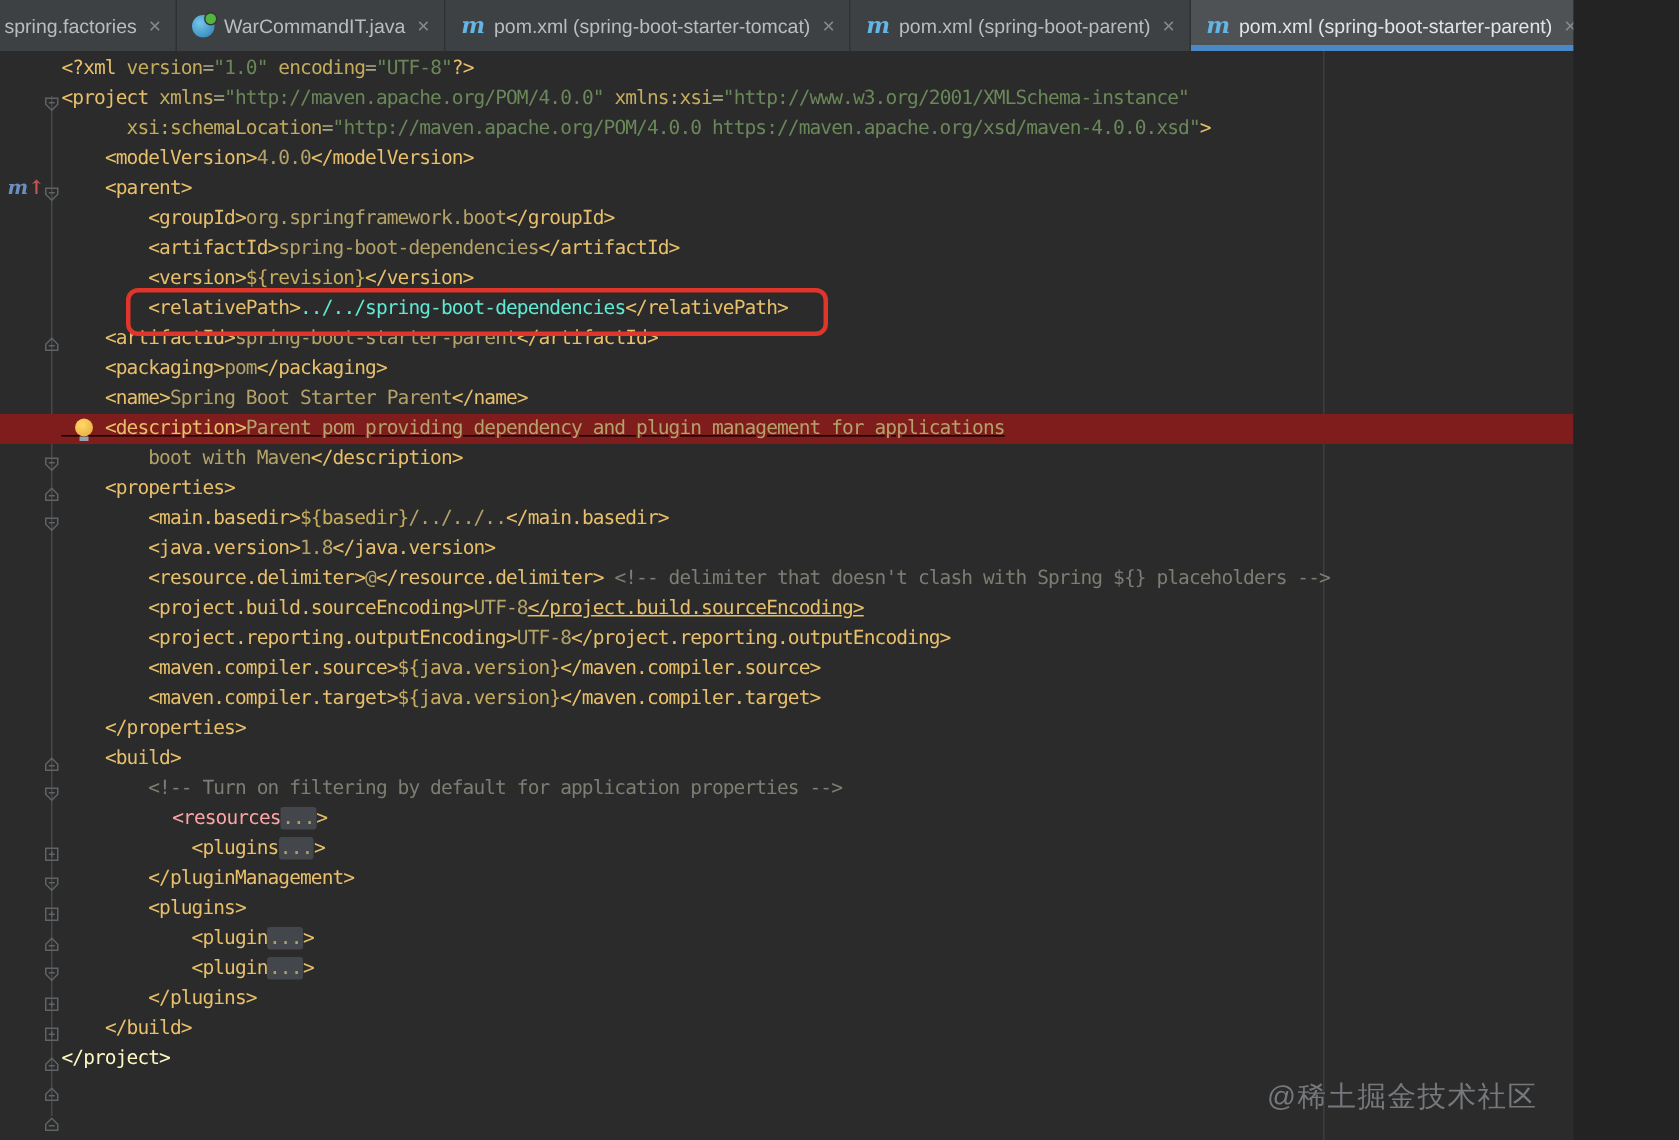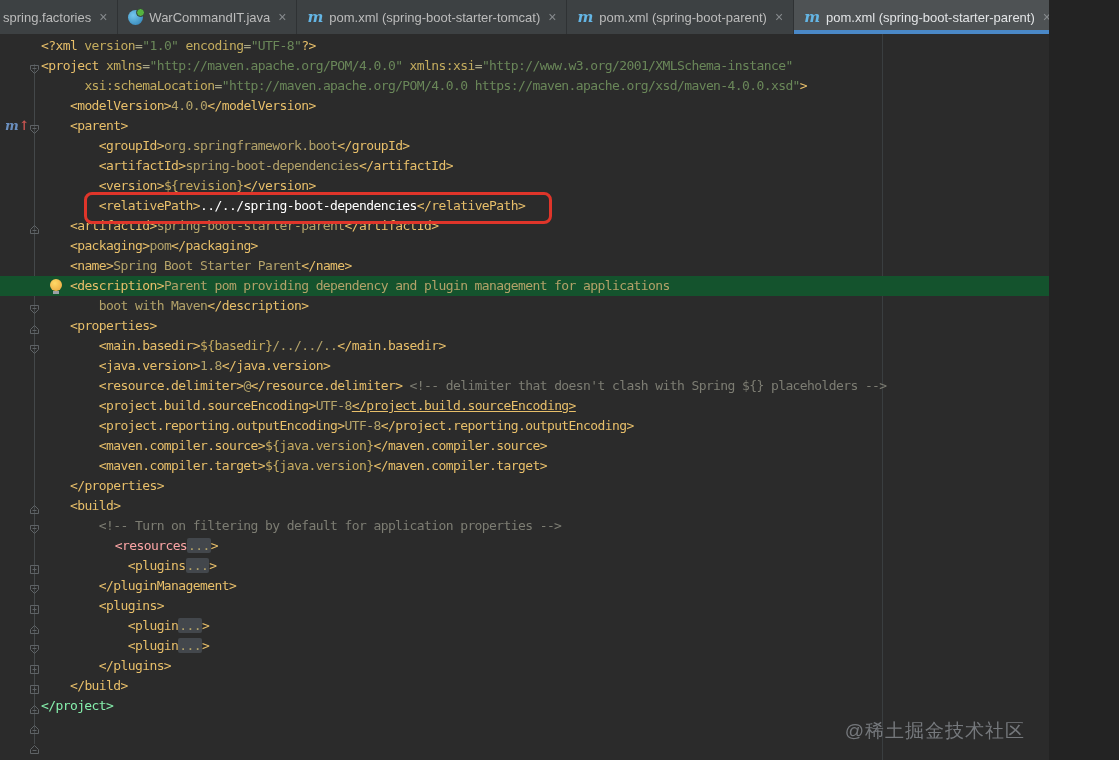--- a/index.html
+++ b/index.html
@@ -83,46 +83,46 @@
     <div class="fold-guide"></div>
     <div class="code-area">
         <div class="code-line"><span></span><span class="tk-tag" style="color: rgb(232, 191, 106);">&lt;?xml</span><span class="tk-attr" style="color: rgb(196, 172, 94);"> version</span><span class="tk-eq" style="color: rgb(168, 165, 133);">=</span><span class="tk-str" style="color: rgb(106, 135, 89);">"1.0"</span><span class="tk-attr" style="color: rgb(196, 172, 94);"> encoding</span><span class="tk-eq" style="color: rgb(168, 165, 133);">=</span><span class="tk-str" style="color: rgb(106, 135, 89);">"UTF-8"</span><span class="tk-tag" style="color: rgb(232, 191, 106);">?&gt;</span></div>
         <div class="code-line"><span></span><span class="tk-tag" style="color: rgb(232, 191, 106);">&lt;project</span><span class="tk-attr" style="color: rgb(196, 172, 94);"> xmlns</span><span class="tk-eq" style="color: rgb(168, 165, 133);">=</span><span class="tk-str" style="color: rgb(106, 135, 89);">"http://maven.apache.org/POM/4.0.0"</span><span class="tk-attr" style="color: rgb(196, 172, 94);"> xmlns:xsi</span><span class="tk-eq" style="color: rgb(168, 165, 133);">=</span><span class="tk-str" style="color: rgb(106, 135, 89);">"http://www.w3.org/2001/XMLSchema-instance"</span></div>
         <div class="code-line"><span>      </span><span class="tk-attr" style="color: rgb(196, 172, 94);">xsi:schemaLocation</span><span class="tk-eq" style="color: rgb(168, 165, 133);">=</span><span class="tk-str" style="color: rgb(106, 135, 89);">"http://maven.apache.org/POM/4.0.0 https://maven.apache.org/xsd/maven-4.0.0.xsd"</span><span class="tk-tag" style="color: rgb(232, 191, 106);">&gt;</span></div>
         <div class="code-line"><span>    </span><span class="tk-tag" style="color: rgb(232, 191, 106);">&lt;modelVersion&gt;</span><span class="tk-text" style="color: rgb(179, 162, 105);">4.0.0</span><span class="tk-tag" style="color: rgb(232, 191, 106);">&lt;/modelVersion&gt;</span></div>
         <div class="code-line"><span>    </span><span class="tk-tag" style="color: rgb(232, 191, 106);">&lt;parent&gt;</span></div>
         <div class="code-line"><span>        </span><span class="tk-tag" style="color: rgb(232, 191, 106);">&lt;groupId&gt;</span><span class="tk-text" style="color: rgb(179, 162, 105);">org.springframework.boot</span><span class="tk-tag" style="color: rgb(232, 191, 106);">&lt;/groupId&gt;</span></div>
         <div class="code-line"><span>        </span><span class="tk-tag" style="color: rgb(232, 191, 106);">&lt;artifactId&gt;</span><span class="tk-text" style="color: rgb(179, 162, 105);">spring-boot-dependencies</span><span class="tk-tag" style="color: rgb(232, 191, 106);">&lt;/artifactId&gt;</span></div>
         <div class="code-line"><span>        </span><span class="tk-tag" style="color: rgb(232, 191, 106);">&lt;version&gt;</span><span class="tk-var" style="color: rgb(199, 172, 96);">${revision}</span><span class="tk-tag" style="color: rgb(232, 191, 106);">&lt;/version&gt;</span></div>
-        <div class="code-line"><span>        </span><span class="tk-tag" style="color: rgb(232, 191, 106);">&lt;relativePath&gt;</span><span class="tk-text" style="color: #ffffff;">../../spring-boot-dependencies</span><span class="tk-tag" style="color: rgb(232, 191, 106);">&lt;/relativePath&gt;</span></div>
+        <div class="code-line"><span>        </span><span class="tk-tag" style="color: rgb(232, 191, 106);">&lt;relativePath&gt;</span><span class="tk-text" style="color: #5eead4;">../../spring-boot-dependencies</span><span class="tk-tag" style="color: rgb(232, 191, 106);">&lt;/relativePath&gt;</span></div>
         <div class="code-line"><span>    </span><span class="tk-tag" style="color: rgb(232, 191, 106);">&lt;artifactId&gt;</span><span class="tk-text" style="color: rgb(179, 162, 105);">spring-boot-starter-parent</span><span class="tk-tag" style="color: rgb(232, 191, 106);">&lt;/artifactId&gt;</span></div>
         <div class="code-line"><span>    </span><span class="tk-tag" style="color: rgb(232, 191, 106);">&lt;packaging&gt;</span><span class="tk-text" style="color: rgb(179, 162, 105);">pom</span><span class="tk-tag" style="color: rgb(232, 191, 106);">&lt;/packaging&gt;</span></div>
         <div class="code-line"><span>    </span><span class="tk-tag" style="color: rgb(232, 191, 106);">&lt;name&gt;</span><span class="tk-text" style="color: rgb(179, 162, 105);">Spring Boot Starter Parent</span><span class="tk-tag" style="color: rgb(232, 191, 106);">&lt;/name&gt;</span></div>
-        <div class="code-line hl" style="background: #14532d;"><span>    </span><span class="tk-tag" style="color: rgb(232, 191, 106);">&lt;description&gt;</span><span class="tk-text" style="color: rgb(179, 162, 105);">Parent pom providing dependency and plugin management for applications</span></div>
+        <div class="code-line hl" style="background: #7f1d1d; text-decoration: underline;"><span>    </span><span class="tk-tag" style="color: rgb(232, 191, 106);">&lt;description&gt;</span><span class="tk-text" style="color: rgb(179, 162, 105);">Parent pom providing dependency and plugin management for applications</span></div>
         <div class="code-line"><span>        </span><span class="tk-text" style="color: rgb(179, 162, 105);">boot with Maven</span><span class="tk-tag" style="color: rgb(232, 191, 106);">&lt;/description&gt;</span></div>
         <div class="code-line"><span>    </span><span class="tk-tag" style="color: rgb(232, 191, 106);">&lt;properties&gt;</span></div>
         <div class="code-line"><span>        </span><span class="tk-tag" style="color: rgb(232, 191, 106);">&lt;main.basedir&gt;</span><span class="tk-var" style="color: rgb(199, 172, 96);">${basedir}</span><span class="tk-text" style="color: rgb(179, 162, 105);">/../../..</span><span class="tk-tag" style="color: rgb(232, 191, 106);">&lt;/main.basedir&gt;</span></div>
         <div class="code-line"><span>        </span><span class="tk-tag" style="color: rgb(232, 191, 106);">&lt;java.version&gt;</span><span class="tk-text" style="color: rgb(179, 162, 105);">1.8</span><span class="tk-tag" style="color: rgb(232, 191, 106);">&lt;/java.version&gt;</span></div>
         <div class="code-line"><span>        </span><span class="tk-tag" style="color: rgb(232, 191, 106);">&lt;resource.delimiter&gt;</span><span class="tk-text" style="color: rgb(179, 162, 105);">@</span><span class="tk-tag" style="color: rgb(232, 191, 106);">&lt;/resource.delimiter&gt;</span><span class="tk-comment" style="color: rgb(125, 125, 115);"> &lt;!-- delimiter that doesn't clash with Spring ${} placeholders --&gt;</span></div>
         <div class="code-line"><span>        </span><span class="tk-tag" style="color: rgb(232, 191, 106);">&lt;project.build.sourceEncoding&gt;</span><span class="tk-text" style="color: rgb(179, 162, 105);">UTF-8</span><span class="tk-tag" style="color: rgb(232, 191, 106); text-decoration: underline;">&lt;/project.build.sourceEncoding&gt;</span></div>
         <div class="code-line"><span>        </span><span class="tk-tag" style="color: rgb(232, 191, 106);">&lt;project.reporting.outputEncoding&gt;</span><span class="tk-text" style="color: rgb(179, 162, 105);">UTF-8</span><span class="tk-tag" style="color: rgb(232, 191, 106);">&lt;/project.reporting.outputEncoding&gt;</span></div>
         <div class="code-line"><span>        </span><span class="tk-tag" style="color: rgb(232, 191, 106);">&lt;maven.compiler.source&gt;</span><span class="tk-var" style="color: rgb(199, 172, 96);">${java.version}</span><span class="tk-tag" style="color: rgb(232, 191, 106);">&lt;/maven.compiler.source&gt;</span></div>
         <div class="code-line"><span>        </span><span class="tk-tag" style="color: rgb(232, 191, 106);">&lt;maven.compiler.target&gt;</span><span class="tk-var" style="color: rgb(199, 172, 96);">${java.version}</span><span class="tk-tag" style="color: rgb(232, 191, 106);">&lt;/maven.compiler.target&gt;</span></div>
         <div class="code-line"><span>    </span><span class="tk-tag" style="color: rgb(232, 191, 106);">&lt;/properties&gt;</span></div>
         <div class="code-line"><span>    </span><span class="tk-tag" style="color: rgb(232, 191, 106);">&lt;build&gt;</span></div>
         <div class="code-line"><span>        </span><span class="tk-comment" style="color: rgb(125, 125, 115);">&lt;!-- Turn on filtering by default for application properties --&gt;</span></div>
         <div class="code-line"><span>        </span><span class="tk-tag" style="color: #fca5a5; margin-left: 16px;">&lt;resources</span><span class="tk-fold" style="color: rgb(179, 162, 105);">...</span><span class="tk-tag" style="color: rgb(232, 191, 106);">&gt;</span></div>
         <div class="code-line"><span>            </span><span class="tk-tag" style="color: rgb(232, 191, 106);">&lt;plugins</span><span class="tk-fold" style="color: rgb(179, 162, 105);">...</span><span class="tk-tag" style="color: rgb(232, 191, 106);">&gt;</span></div>
         <div class="code-line"><span>        </span><span class="tk-tag" style="color: rgb(232, 191, 106);">&lt;/pluginManagement&gt;</span></div>
         <div class="code-line"><span>        </span><span class="tk-tag" style="color: rgb(232, 191, 106);">&lt;plugins&gt;</span></div>
         <div class="code-line"><span>            </span><span class="tk-tag" style="color: rgb(232, 191, 106);">&lt;plugin</span><span class="tk-fold" style="color: rgb(179, 162, 105);">...</span><span class="tk-tag" style="color: rgb(232, 191, 106);">&gt;</span></div>
         <div class="code-line"><span>            </span><span class="tk-tag" style="color: rgb(232, 191, 106);">&lt;plugin</span><span class="tk-fold" style="color: rgb(179, 162, 105);">...</span><span class="tk-tag" style="color: rgb(232, 191, 106);">&gt;</span></div>
         <div class="code-line"><span>        </span><span class="tk-tag" style="color: rgb(232, 191, 106);">&lt;/plugins&gt;</span></div>
         <div class="code-line"><span>    </span><span class="tk-tag" style="color: rgb(232, 191, 106);">&lt;/build&gt;</span></div>
-        <div class="code-line"><span></span><span class="tk-tag" style="color: #86efac;">&lt;/project&gt;</span></div>
+        <div class="code-line"><span></span><span class="tk-tag" style="color: #fef9c3;">&lt;/project&gt;</span></div>
       </div>
     <div class="gutter-layer">
         <div class="fold-marker" style="top: 26px;"><svg width="11" height="11">
             <path d="M1.5 1.5 H9.5 V5.5 L5.5 9.5 L1.5 5.5 Z M3.5 4.5 H7.5" fill="none" stroke="#5f6366" stroke-width="1"></path>
           </svg></div>
         <div class="fold-marker" style="top: 86px;"><svg width="11" height="11">
             <path d="M1.5 1.5 H9.5 V5.5 L5.5 9.5 L1.5 5.5 Z M3.5 4.5 H7.5" fill="none" stroke="#5f6366" stroke-width="1"></path>
           </svg></div>
         <div class="mvn-up" style="top: 85px;"><span style="color: rgb(106, 143, 191);">m</span><span style="color: rgb(199, 84, 80);">↑</span></div>
         <div class="red-annotation" style="top: 158px; border-color: rgb(223, 53, 42);"></div>

